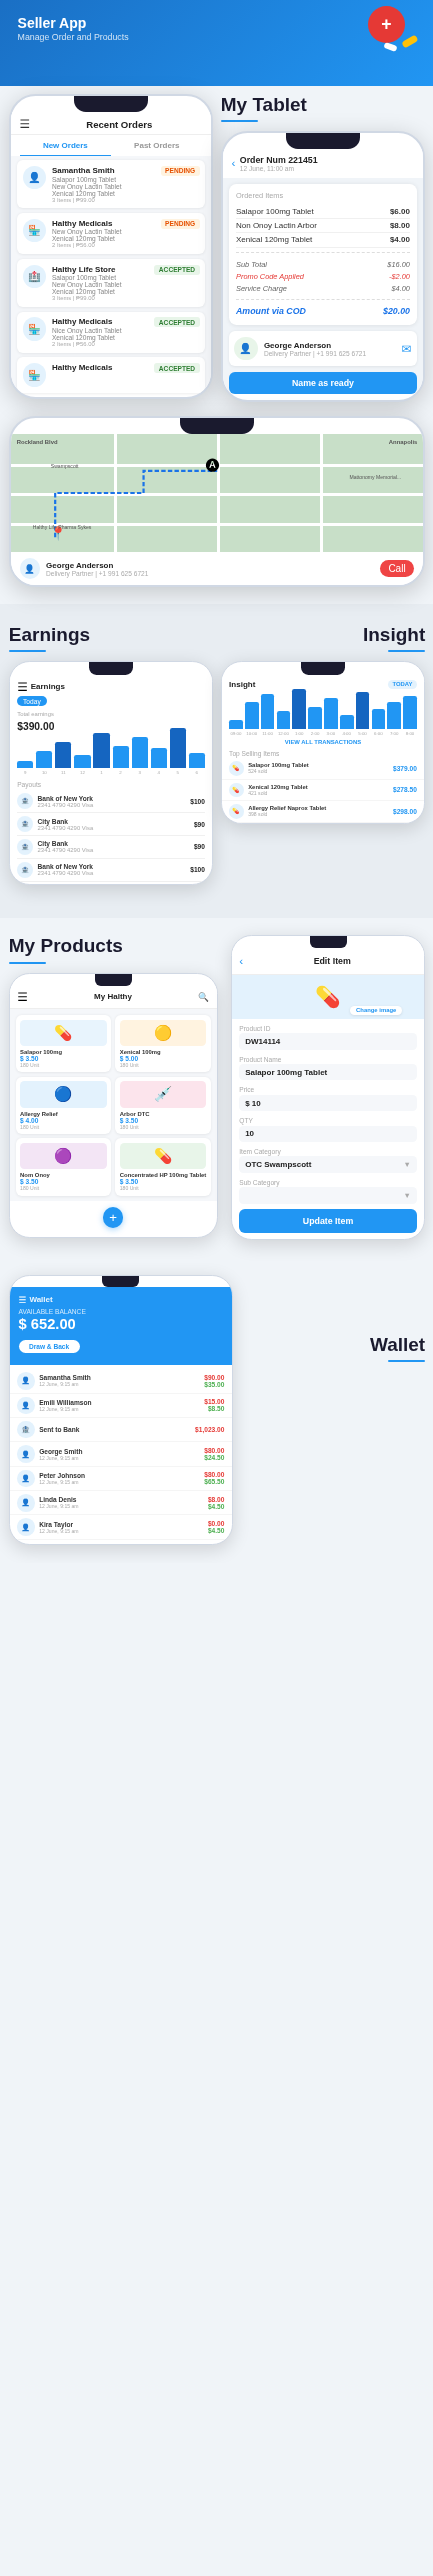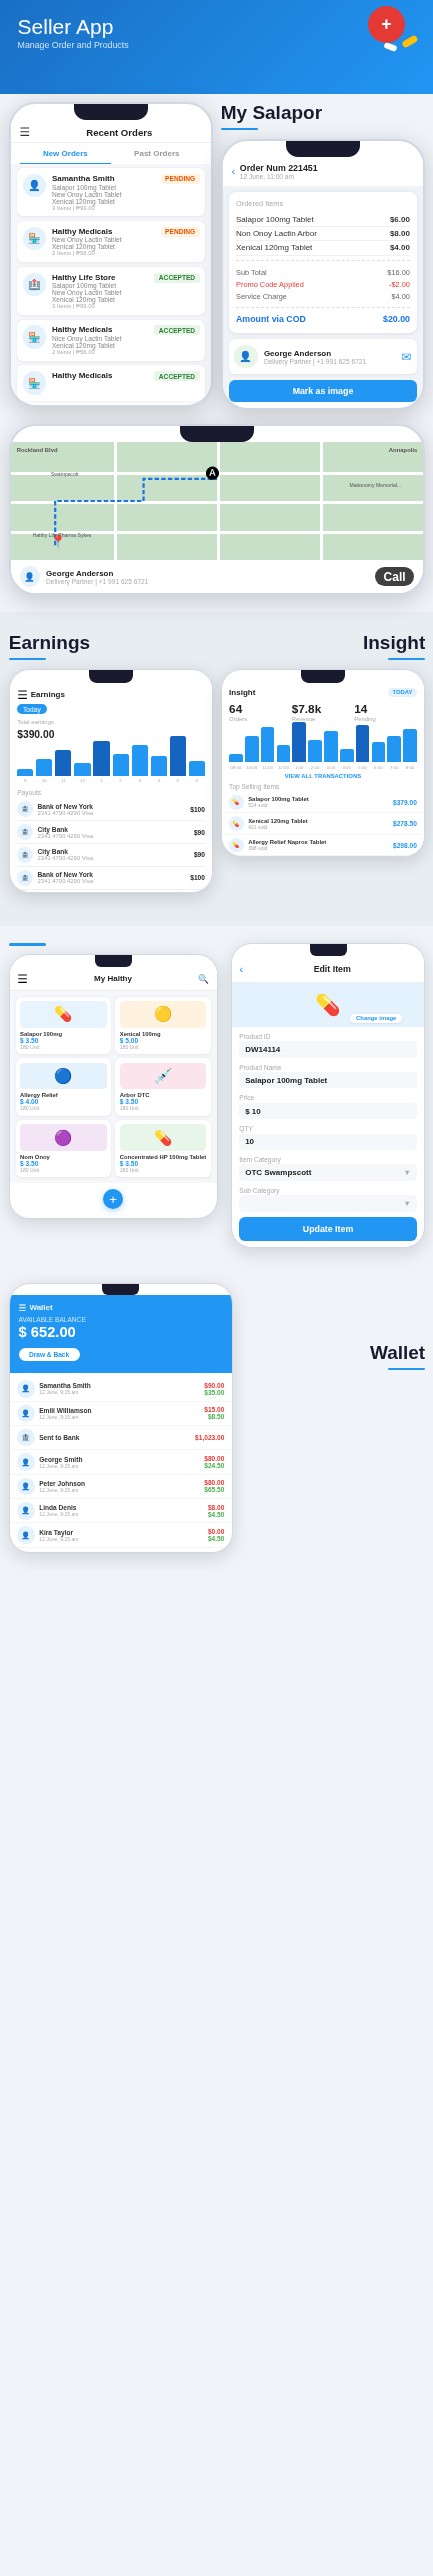--- a/index.html
+++ b/index.html
@@ -170,21 +170,21 @@
     .od-item-row {
       display: flex;
       justify-content: space-between;
       font-size: 8px;
       padding: 2.2px 0;
       color: #333;
       border-bottom: 0.7px solid #f0f0f0;
     }
     .od-item-row:last-of-type { border-bottom: none; }
     .od-price { font-weight: 600; }
-    .od-summary { margin-top: 5.9px; }
+    .od-summary { margin-top: 5.9px; font-style: italic; }
     .od-row { display: flex; justify-content: space-between; font-size: 7.4px; color: #666; padding: 1.5px 0; }
     .od-row.total { font-weight: 700; color: #1a73e8; font-size: 8.8px; }
     .od-row.promo { color: #e53935; }
     .od-divider { border: none; border-top: 0.7px dashed #ddd; margin: 4.4px 0; }
     .mark-ready-btn {
       background: #2196F3;
       color: #fff;
       border-radius: 5.9px;
       padding: 5.9px;
       text-align: center;
@@ -239,26 +239,26 @@
       padding: 5.9px 8.8px;
       display: flex;
       align-items: center;
       gap: 5.9px;
     }
     .map-avatar { width: 20.6px; height: 20.6px; border-radius: 50%; background: #e3f2fd; display: flex; align-items: center; justify-content: center; font-size: 8.8px; }
     .map-name { font-size: 8px; font-weight: 600; color: #222; }
     .map-phone-num { font-size: 6.6px; color: #aaa; }
     .call-btn {
       margin-left: auto;
-      background: #404040;
+      background: #ef4444;
       color: #fff;
       border-radius: 14.7px;
       padding: 2.9px 8.8px;
-      font-size: 12px;
-      font-weight: 700;
+      font-size: 10px;
+      font-weight: 400;
     }
 
     .earnings-phone {
       background: #fff;
       border-radius: 20.6px;
       box-shadow: 0 4.4px 17.6px rgba(0,0,0,0.14);
       overflow: hidden;
       border: 1.5px solid #d0d8e4;
     }
     .earn-header {
@@ -604,21 +604,21 @@
       height: 2.2px;
       background: #2196F3;
       margin: 0 0 8.8px auto;
       border-radius: 1.5px;
     }
   </style>
 </head>
 <body>
 
 <div class="header">
-  <div style="color:#fff;font-size:21px;font-weight:400;">Seller App</div>
+  <div style="color:#fff;font-size:14px;font-weight:700;">Seller App</div>
   <div style="color:rgba(255,255,255,0.8);font-size:8.8px;margin-top:1.5px;">Manage Order and Products</div>
   <div class="pill-cross">+</div>
   <div class="pill-yellow"></div>
   <div class="pill-white"></div>
 </div>
 
 <div class="orders-two-col">
 
   <div class="orders-left">
     <div class="phone">
@@ -675,21 +675,21 @@
               <div class="order-name">Halthy Medicals</div>
             </div>
             <div class="order-badge badge-accepted">ACCEPTED</div>
           </div>
         </div>
       </div>
     </div>
   </div>
 
   <div class="orders-right">
-    <div class="orders-right-title">My Salapor</div>
+    <div class="orders-right-title">My Tablet</div>
     <div class="orders-right-underline"></div>
     <div class="phone my-orders-phone">
       <div class="phone-notch"></div>
       <div class="phone-screen">
         <div class="order-detail-header">
           <span class="back-arrow">‹</span>
           <div>
             <div class="order-num">Order Num 221451</div>
             <div class="order-num-sub">12 June, 11:00 am</div>
           </div>
@@ -730,21 +730,21 @@
           </div>
         </div>
         <div class="driver-row">
           <div class="driver-avatar">👤</div>
           <div>
             <div class="driver-name">George Anderson</div>
             <div class="driver-role">Delivery Partner | +1 991 625 6721</div>
           </div>
           <span class="driver-icon">✉</span>
         </div>
-        <div class="mark-ready-btn">Mark as image</div>
+        <div class="mark-ready-btn">Name as ready</div>
       </div>
     </div>
   </div>
 </div>
 
 <div style="padding: 0 8.8px 17.6px;">
   <div class="phone">
     <div class="phone-notch"></div>
     <div class="map-area">
 
@@ -878,34 +878,20 @@
 
     <div class="earnings-right">
       <div class="earnings-right-title">Insight</div>
       <div class="earnings-right-underline"></div>
       <div class="insight-phone">
         <div style="height:13.2px;background:#1a1a2e;border-radius:0 0 7.4px 7.4px;width:44px;margin:0 auto;"></div>
         <div class="insight-header">
           <span class="insight-title">Insight</span>
           <span class="today-badge">TODAY</span>
         </div>
-        <div class="insight-stats">
-          <div class="stat-box">
-            <div class="stat-val">64</div>
-            <div class="stat-label">Orders</div>
-          </div>
-          <div class="stat-box">
-            <div class="stat-val">$7.8k</div>
-            <div class="stat-label">Revenue</div>
-          </div>
-          <div class="stat-box">
-            <div class="stat-val">14</div>
-            <div class="stat-label">Pending</div>
-          </div>
-        </div>
         <div class="insight-chart">
           <div class="ins-bar" style="height:8.8px"></div>
           <div class="ins-bar" style="height:26.5px"></div>
           <div class="ins-bar" style="height:35px"></div>
           <div class="ins-bar" style="height:17.6px"></div>
           <div class="ins-bar highlight" style="height:40px"></div>
           <div class="ins-bar" style="height:22px"></div>
           <div class="ins-bar" style="height:31px"></div>
           <div class="ins-bar" style="height:13.2px"></div>
           <div class="ins-bar highlight" style="height:37px"></div>
@@ -955,20 +941,21 @@
         </div>
       </div>
     </div>
   </div>
 </div>
 
 <div style="background:#f0f4f8;padding:17.6px 8.8px;">
   <div class="products-two-col">
 
     <div style="flex:0 0 auto;padding-right:5.9px;">
+      <div style="font-size:19px;font-weight:700;color:#1a1a2e;margin-bottom:4.4px;">My Products</div>
       <div style="width:37px;height:2.2px;background:#2196F3;margin-bottom:8.8px;border-radius:1.5px;"></div>
       <div class="products-phone">
         <div style="height:11.8px;background:#1a1a2e;border-radius:0 0 5.9px 5.9px;width:37px;margin:0 auto;"></div>
         <div class="products-phone-header">
           <span>☰</span>
           <span class="products-phone-title">My Halthy</span>
           <span class="search-icon-small">🔍</span>
         </div>
         <div class="product-grid">
           <div class="product-card">

